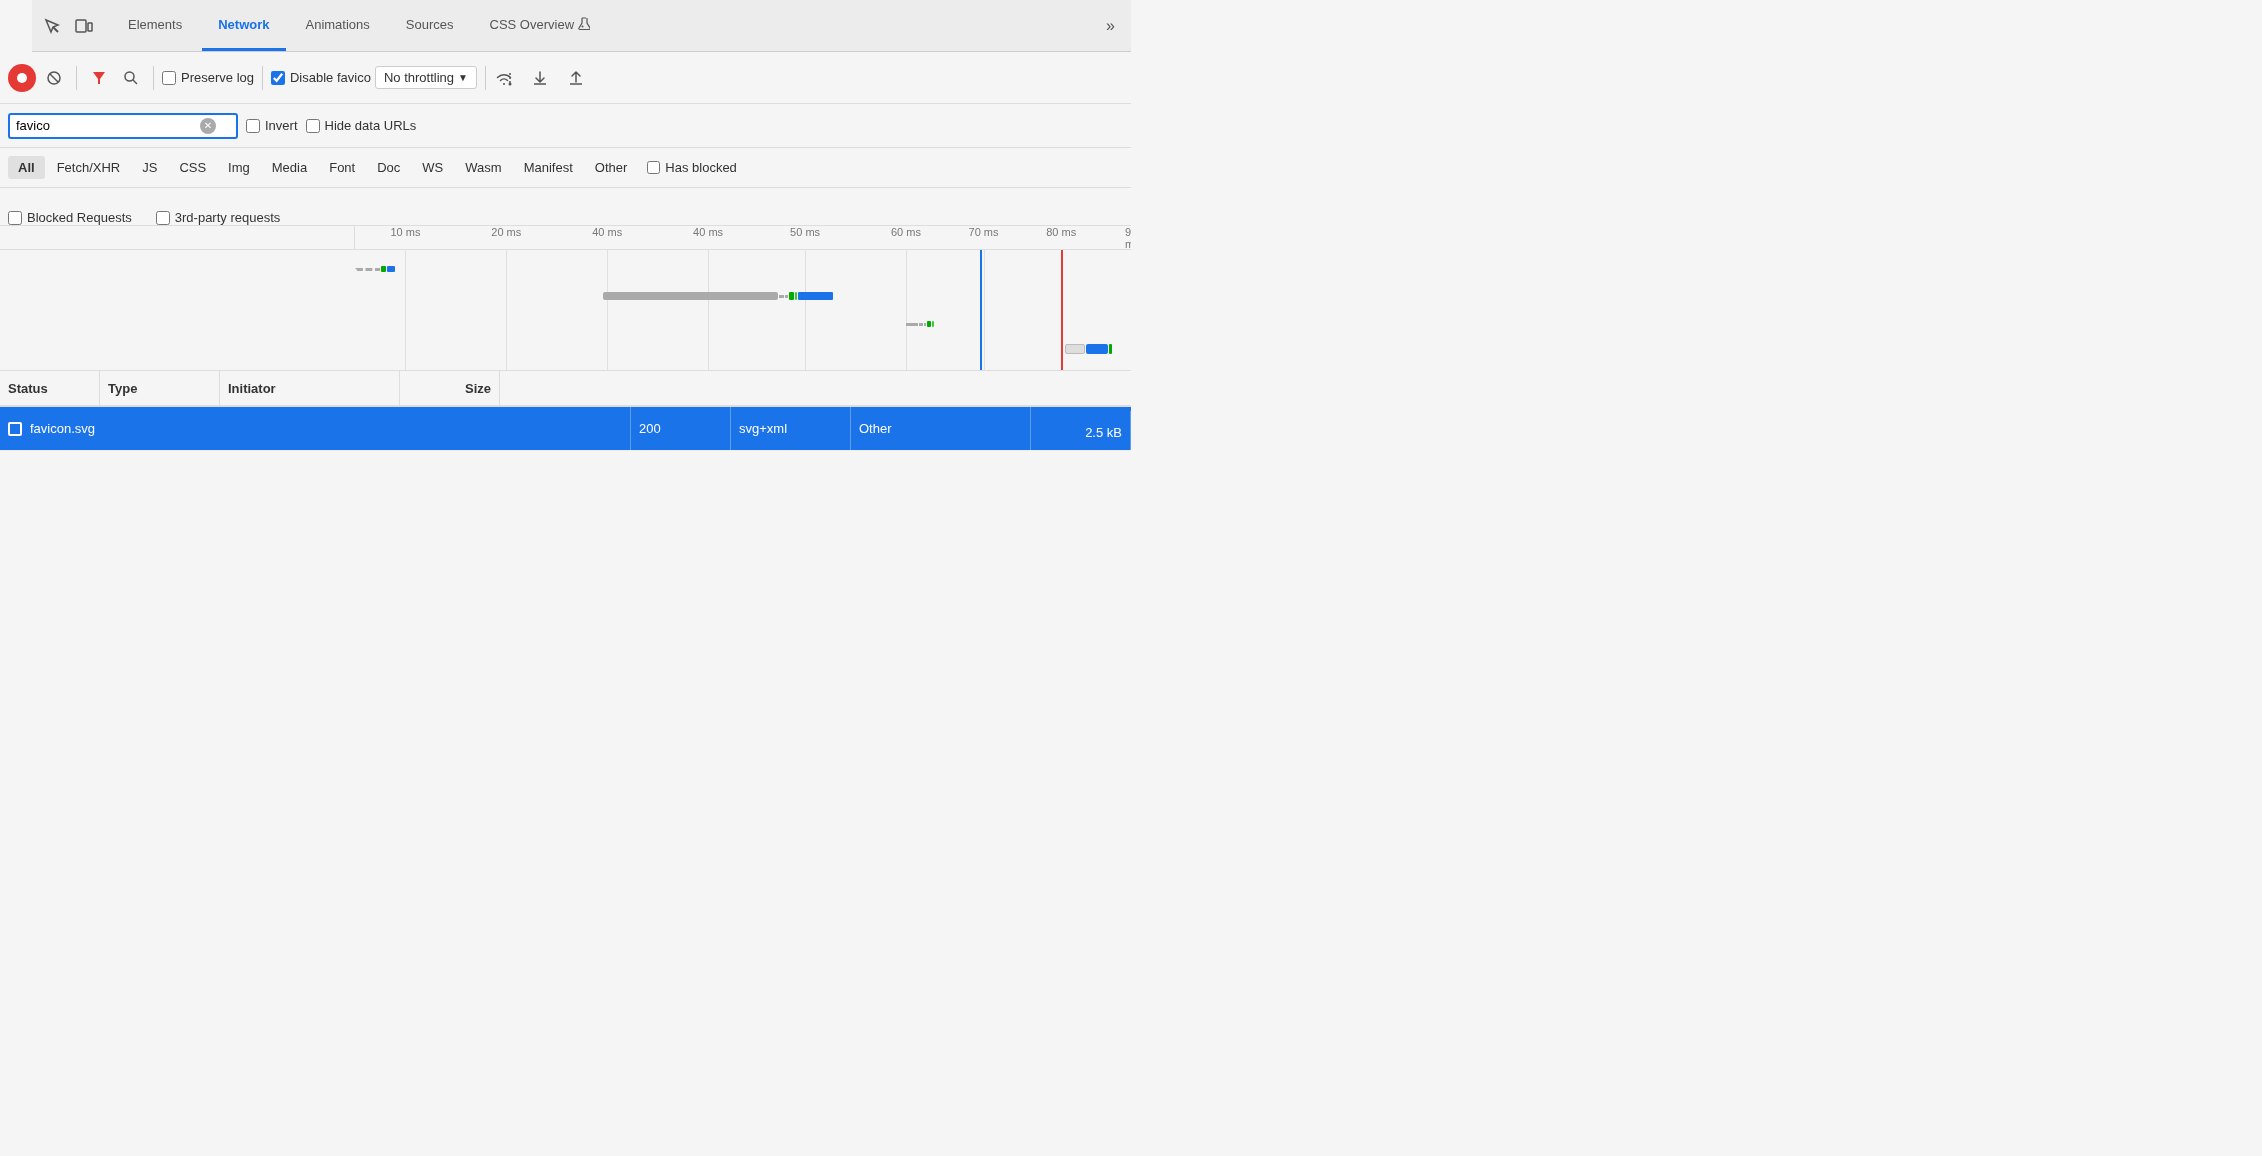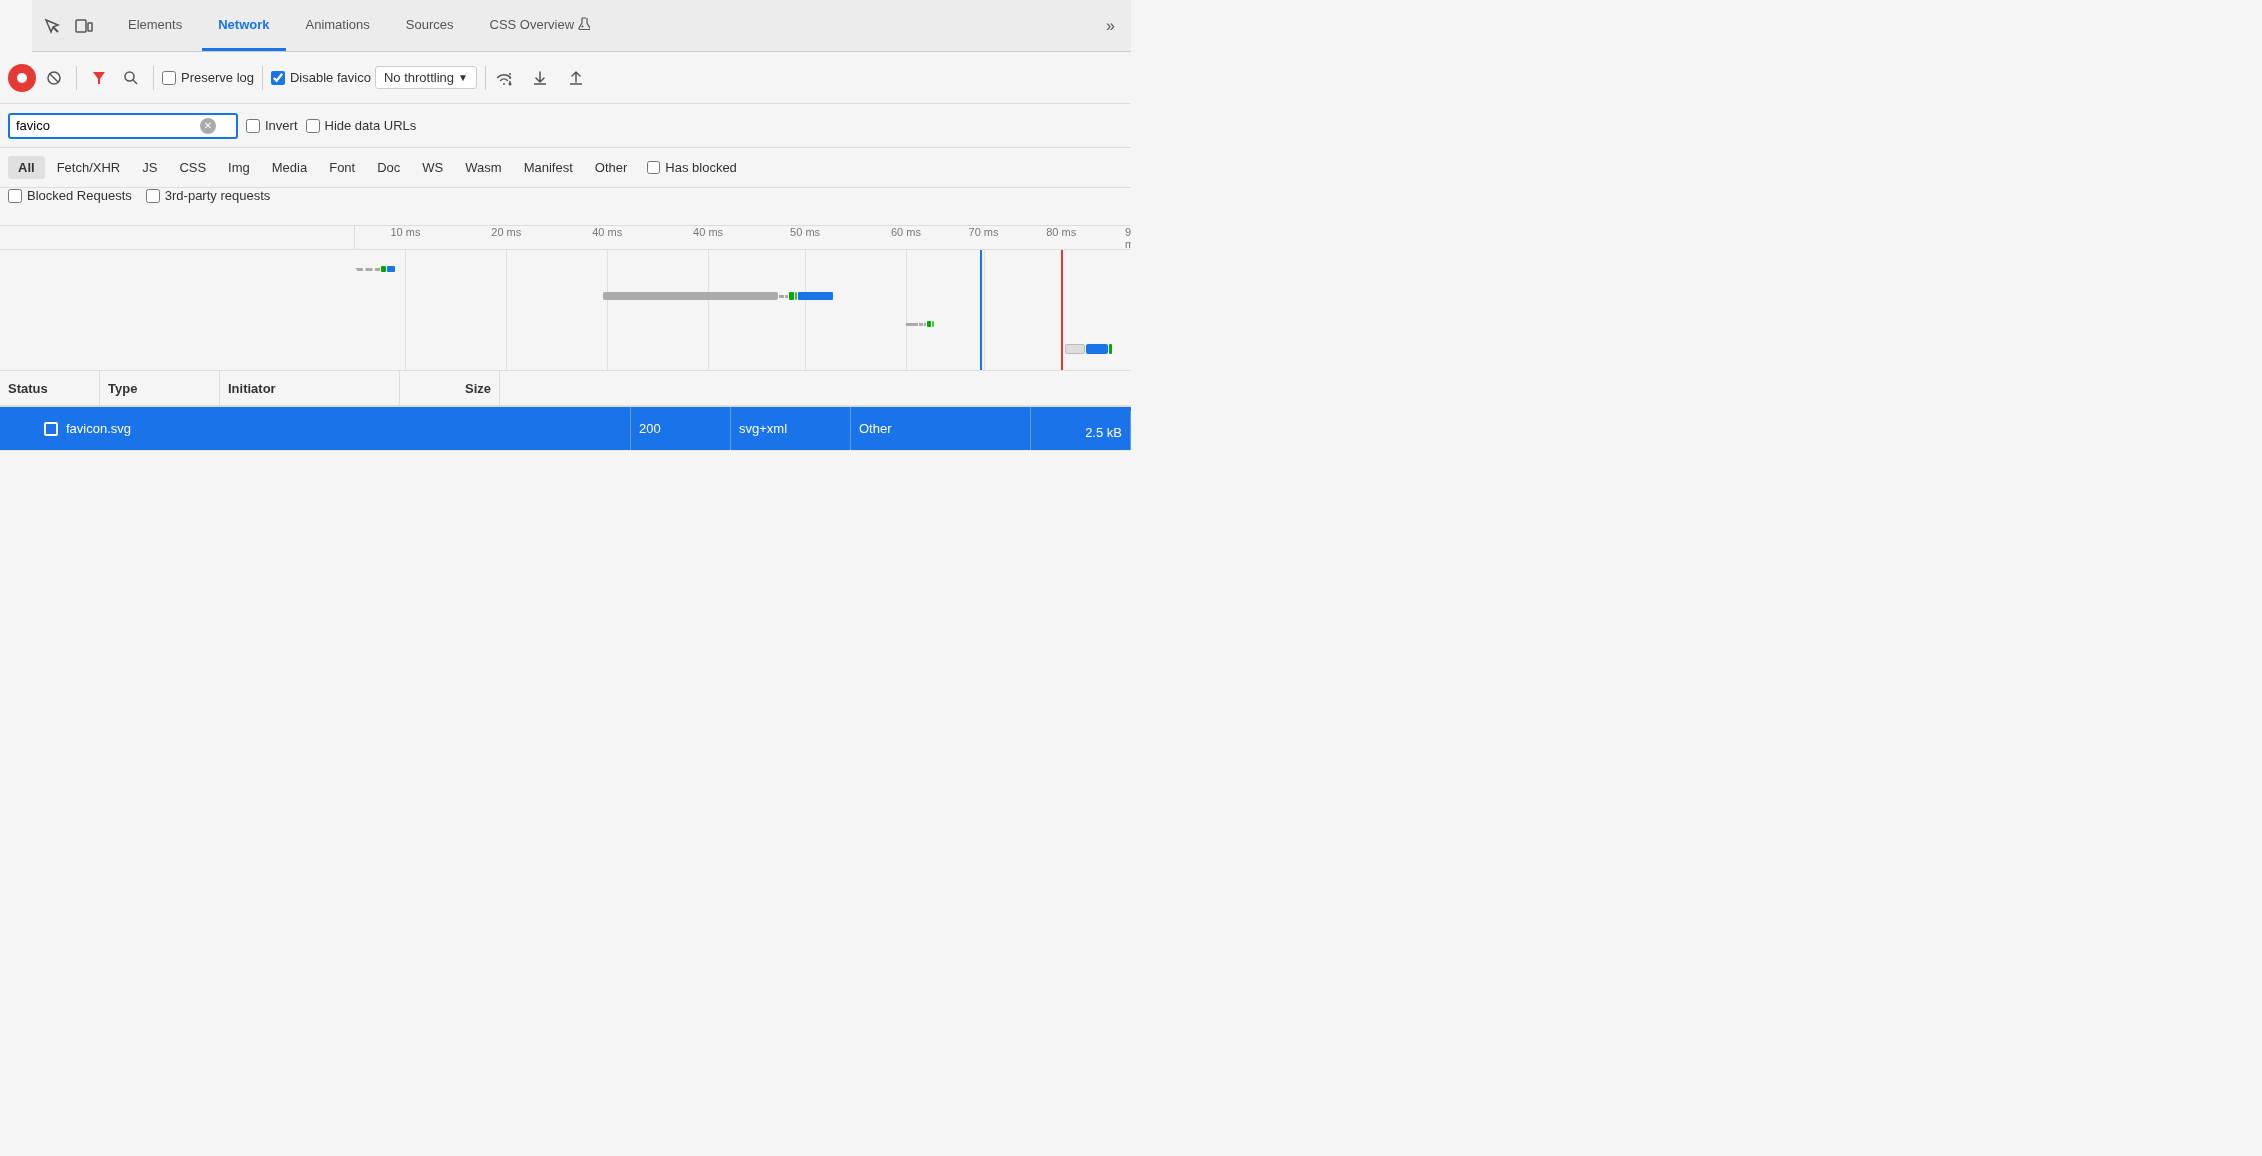--- a/index.html
+++ b/index.html
@@ -214,26 +214,26 @@
       align-items: center;
       gap: 5px;
       margin-left: 8px;
       white-space: nowrap;
       font-size: 13px;
     }
 
     
     .blocked-bar {
       display: flex;
-      align-items: flex-start;
+      align-items: flex-end;
       background: #f5f5f5;
       border-bottom: 1px solid #ddd;
       height: 38px;
       padding: 0 8px;
-      gap: 14px;
+      gap: 24px;
     }
 
     
     .timeline-container {
       background: #f5f5f5;
       border-bottom: 1px solid #ddd;
       overflow: hidden;
       position: relative;
     }
     .timeline-header {
@@ -320,21 +320,21 @@
       border-right: 1px solid #eee;
       height: 100%;
       display: flex;
       align-items: center;
       overflow: hidden;
       white-space: nowrap;
     }
     .table-row.selected .td {
       border-right-color: rgba(255,255,255,0.3);
     }
-    .td-name { flex: 1; min-width: 355px; gap: 8px; margin-left: 36px; }
+    .td-name { flex: 1; min-width: 355px; gap: 8px; }
     .td-status { width: 100px; }
     .td-type { width: 120px; }
     .td-initiator { width: 180px; }
     .td-size { width: 100px; justify-content: flex-end; margin-top: 8px; }
 
     .row-checkbox {
       width: 14px;
       height: 14px;
       border: 2px solid white;
       background: transparent;

